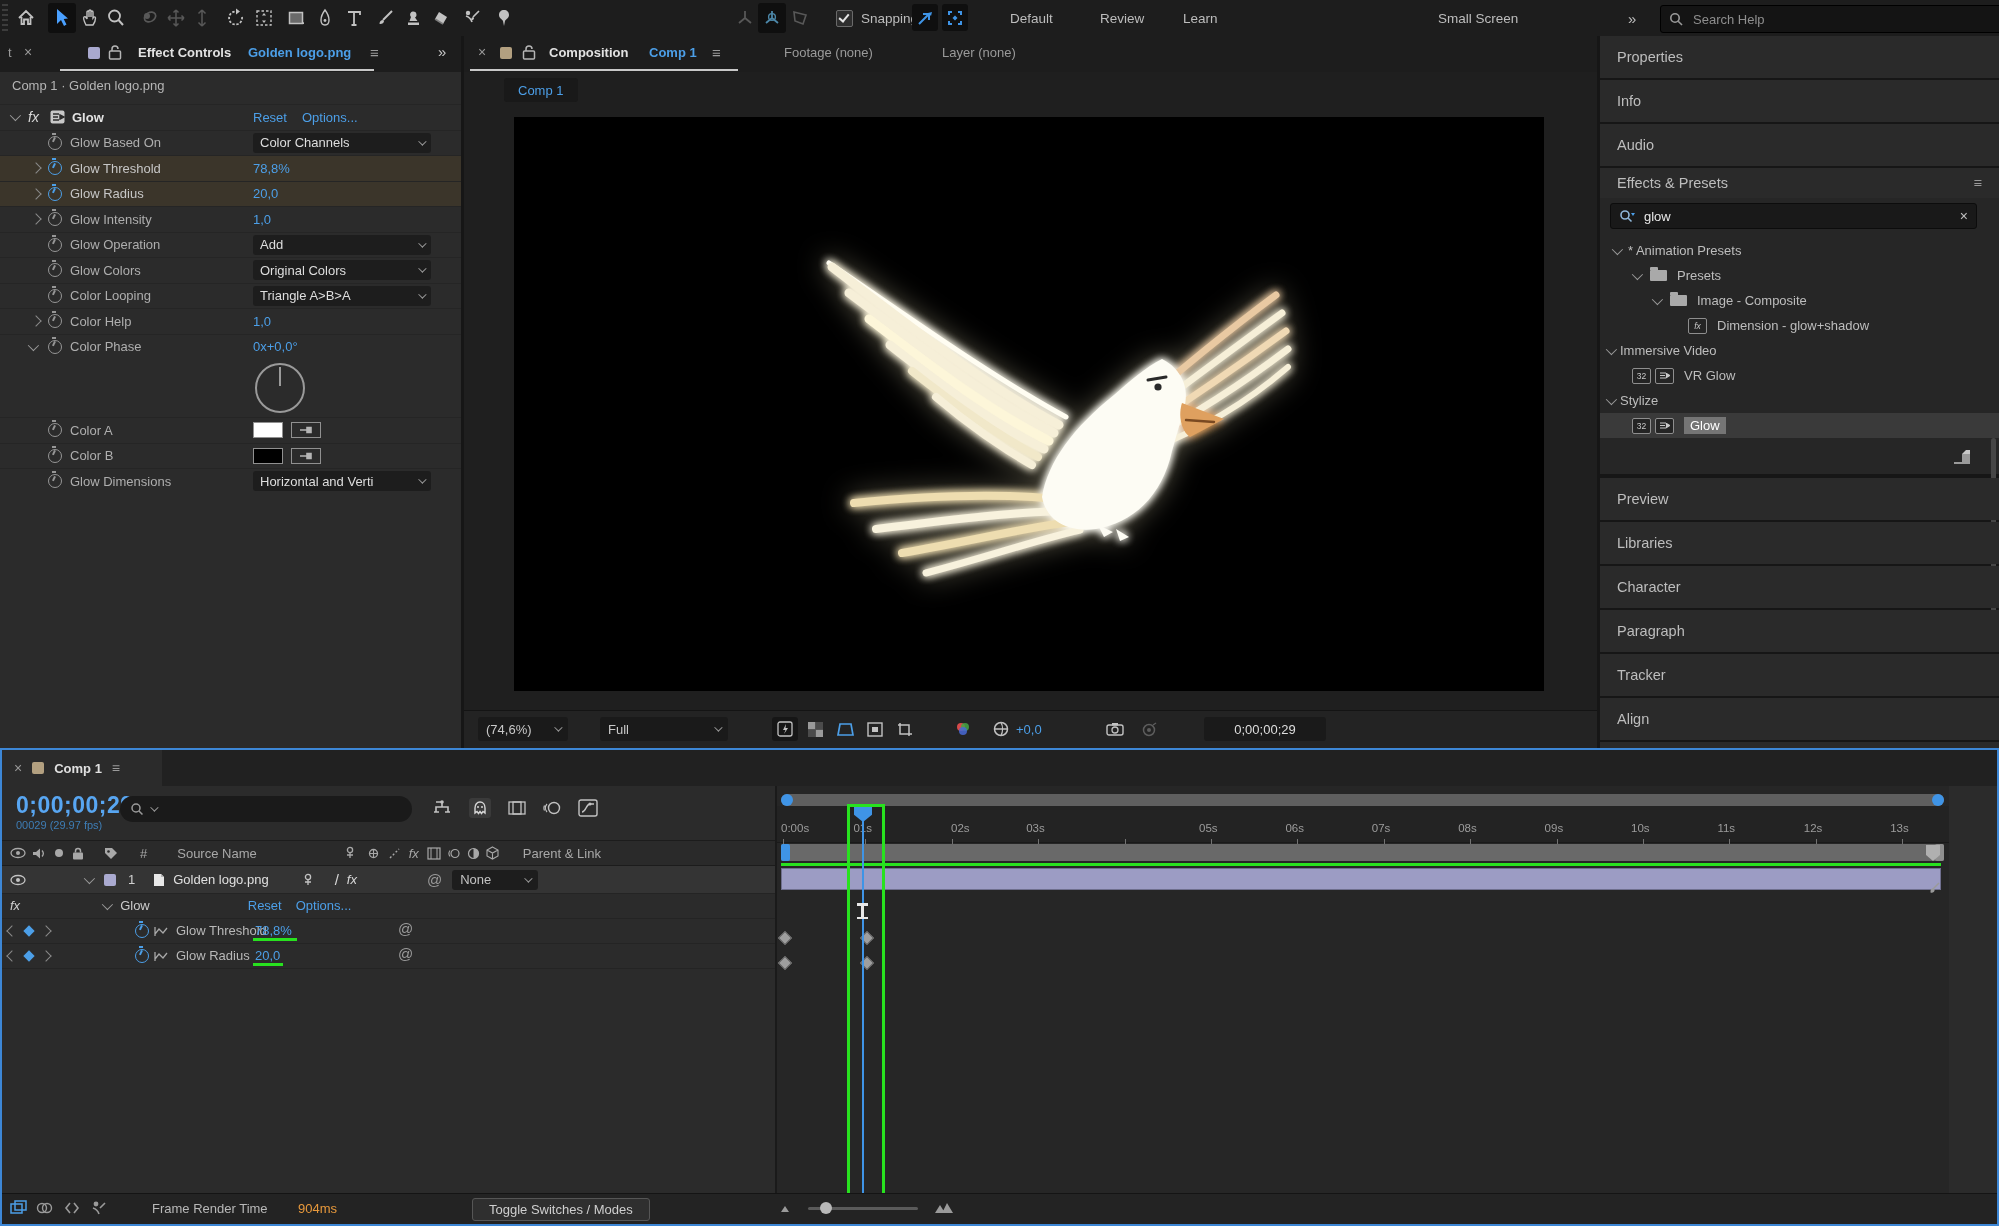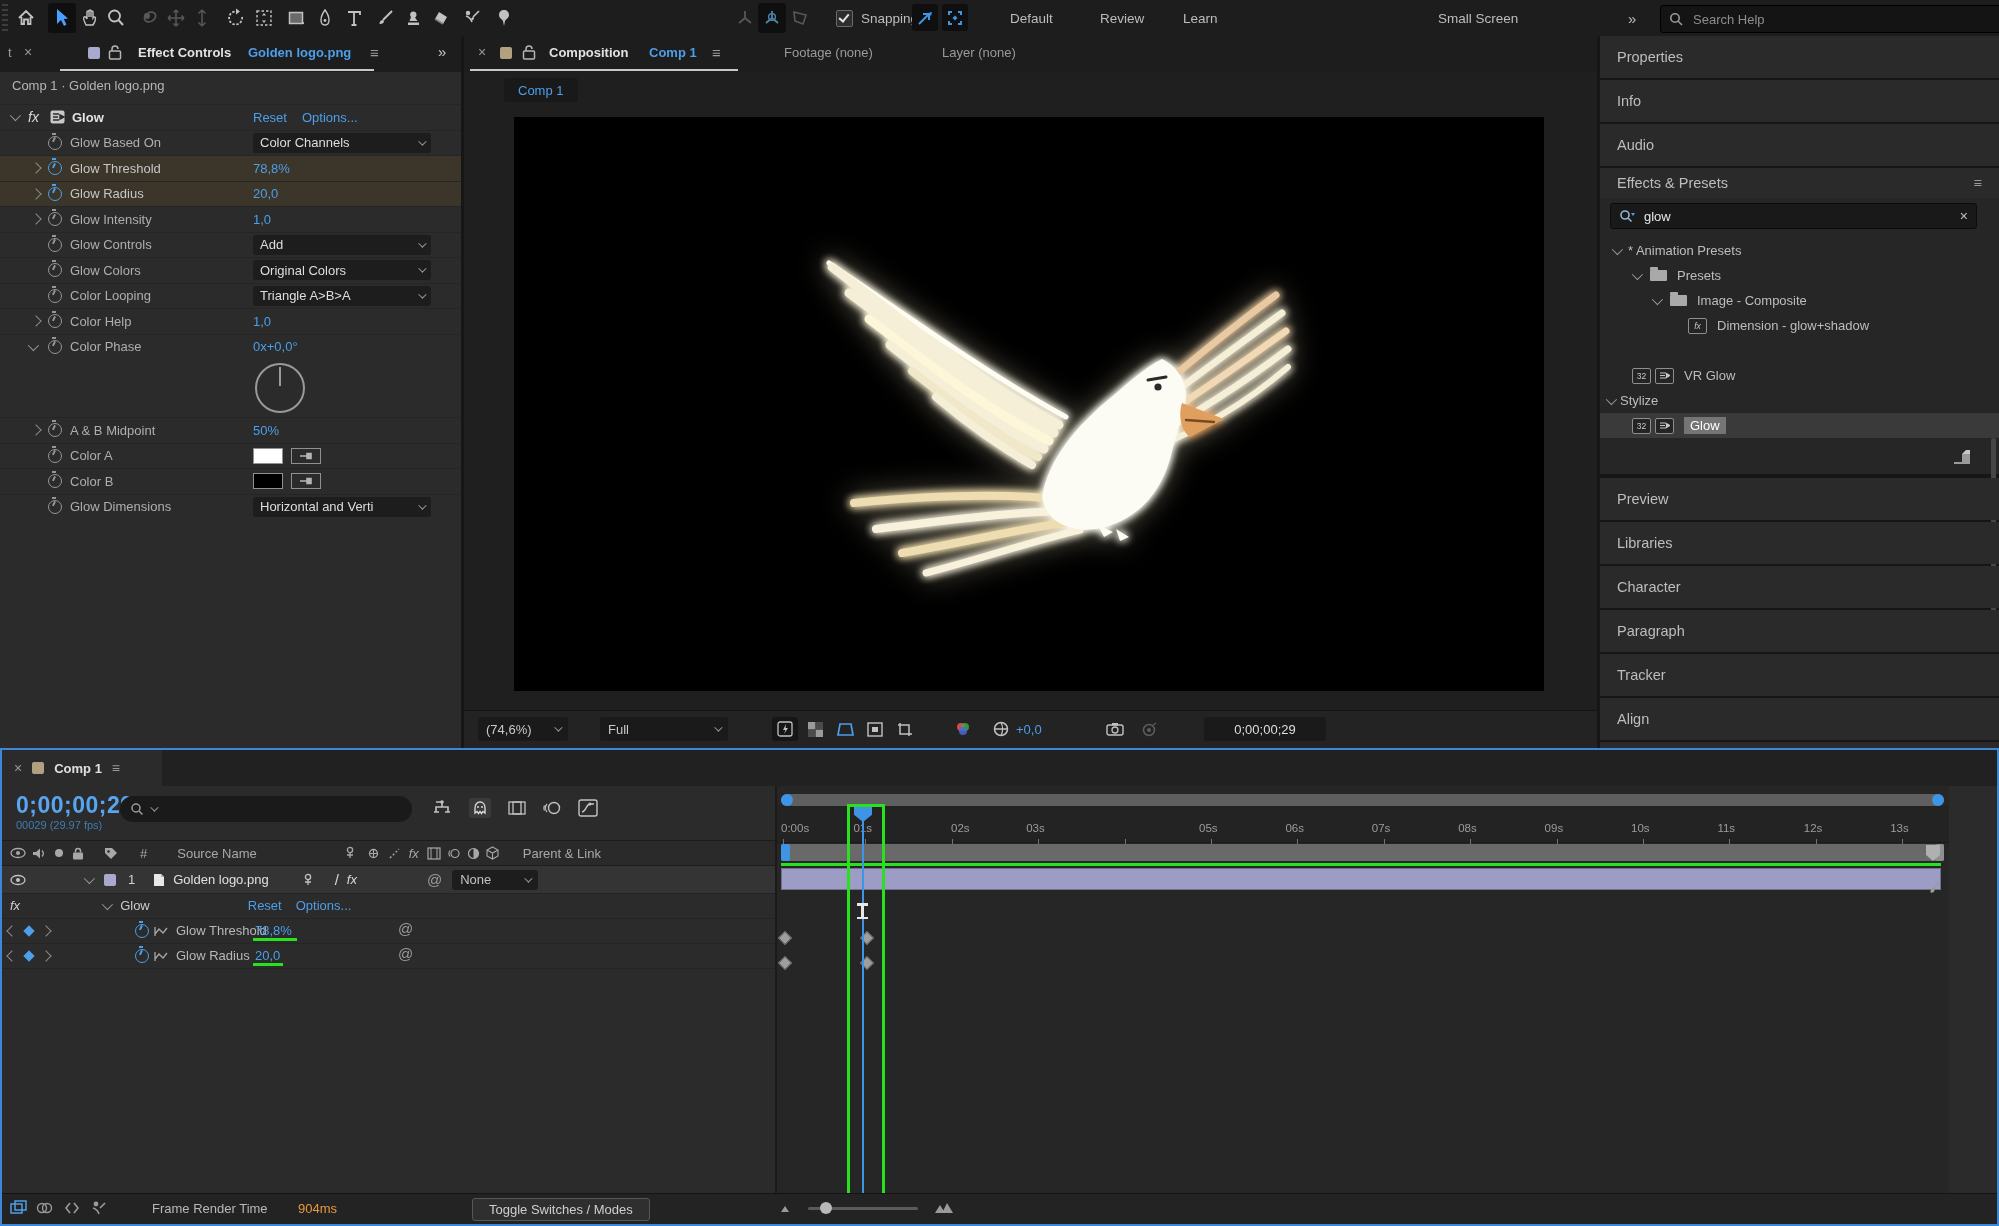--- a/index.html
+++ b/index.html
@@ -329,21 +329,21 @@
       <div class="ecrow">
         <i class="cr ecchev"></i>
         <i class="sw"></i>
         <b class="eclabel">Glow Intensity</b>
         <b class="ecval">1,0</b>
       </div>
 
 
       <div class="ecrow">
         <i class="sw"></i>
-        <b class="eclabel">Glow Controls</b>
+        <b class="eclabel">Glow Operation</b>
         <span class="dd">
             <b>Add</b>
             <i class="cv sm"></i>
           </span>
       </div>
 
       <div class="ecrow">
         <i class="sw"></i>
         <b class="eclabel">Glow Colors</b>
         <span class="dd">
@@ -372,26 +372,20 @@
         <i class="cv abs" style="left:28px"></i>
         <i class="sw"></i>
         <b class="eclabel">Color Phase</b>
         <b class="ecval">0x+0,0°</b>
       </div>
 
       <div style="position:relative;height:58px">
         <div class="dial abs" style="left:255px;top:4px"></div>
       </div>
 
-      <div class="ecrow">
-        <i class="cr ecchev"></i>
-        <i class="sw"></i>
-        <b class="eclabel">A &amp; B Midpoint</b>
-        <b class="ecval">50%</b>
-      </div>
 
       <div class="ecrow">
         <i class="sw"></i>
         <b class="eclabel">Color A</b>
         <span class="swatch" style="background:#ffffff"></span>
         <span class="dropperbox">
           <svg width="14" height="10">
               <path d="M1 5 H8 M8 2.5 H12 V7.5 H8 Z" stroke="#b5b5b5" stroke-width="1.6" fill="#b5b5b5"></path>
             </svg>
         </span>
@@ -601,20 +595,24 @@
       <div class="treerow" style="top:90px">
         <i class="cv" style="margin-left:52px"></i>
         <i class="folder" style="margin-left:10px"></i>
         <b style="margin-left:10px">Image - Composite</b>
       </div>
       <div class="treerow" style="top:115px">
         <span class="badge" style="margin-left:88px;font-style:italic">
             <b>fx</b>
           </span>
         <b style="margin-left:10px">Dimension - glow+shadow</b>
+      </div>
+      <div class="treerow" style="top:140px">
+        <i class="cv" style="margin-left:6px"></i>
+        <b style="margin-left:6px">Immersive Video</b>
       </div>
       <div class="treerow" style="top:165px">
         <span class="badge" style="margin-left:32px">
             <b>32</b>
           </span>
         <span class="badge" style="margin-left:4px">
           <svg width="11" height="9">
               <path d="M1 2 H7 M1 4.5 H6 M1 7 H7 M7.5 6.5 l3 -2 -3 -2 z" stroke="#c8c8c8" stroke-width="1.2" fill="#c8c8c8"></path>
             </svg>
         </span>

